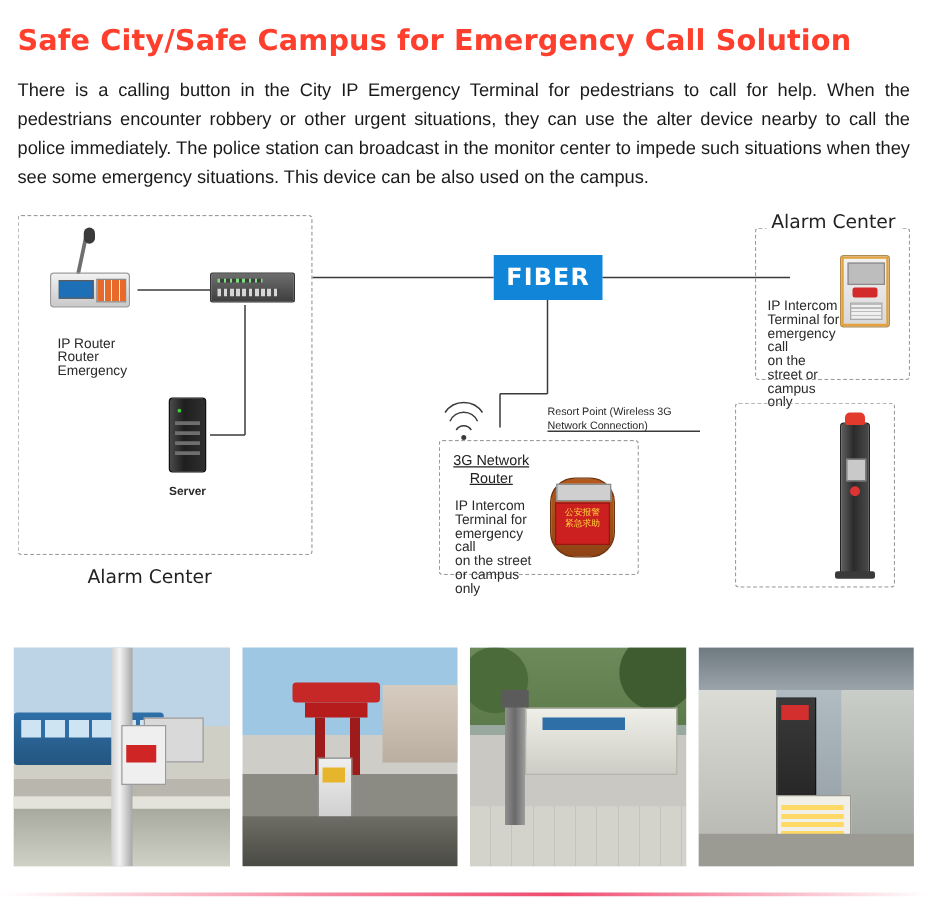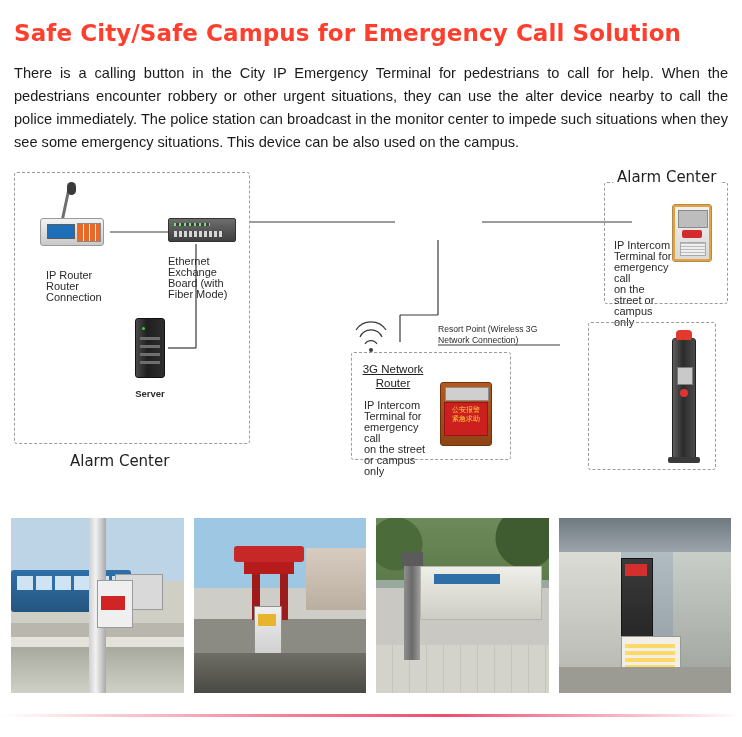--- a/index.html
+++ b/index.html
@@ -489,47 +489,42 @@
       <div class="mic-stem"></div>
       <div class="mic-head"></div>
       <div class="mic-base">
         <div class="mic-screen"></div>
         <div class="mic-keys"></div>
       </div>
     </div>
     <div class="lbl" style="left:46px; top:110px; width:74px;">
       <div>IP Router</div>
       <div>Router</div>
-      <div>Connection</div>
+      <div>Emergency</div>
     </div>
 
     <div class="dev" style="left:168px; top:58px; width:70px; height:26px;">
       <div class="switch-body">
         <div class="switch-leds"></div>
         <div class="switch-ports"></div>
       </div>
-    </div>
-    <div class="lbl" style="left:168px; top:96px; width:72px;">
-      <div>Ethernet</div>
-      <div>Exchange</div>
-      <div>Board (with</div>
-      <div>Fiber Mode)</div>
     </div>
 
     <div class="dev" style="left:135px; top:158px; width:30px; height:62px;">
       <div class="server-body">
         <div class="server-led"></div>
         <div class="server-slot" style="top:18px;"></div>
         <div class="server-slot" style="top:26px;"></div>
         <div class="server-slot" style="top:34px;"></div>
         <div class="server-slot" style="top:42px;"></div>
       </div>
     </div>
     <div class="lbl lbl-center" style="left:118px; top:228px; width:64px; font-size:9.5px; font-weight:bold;">Server</div>
 
+    <div class="fiber-box" style="left:395px; top:44px; width:87px; height:36px;">FIBER</div>
 
     <div class="dashbox" style="left:604px; top:22px; width:124px; height:122px;"></div>
     <div class="big-label" style="left:613px; top:8px; background:#fff; padding:0 4px;">Alarm Center</div>
 
     <div class="dev intercom" style="left:672px; top:44px;">
       <div class="intercom-screen"></div>
       <div class="intercom-red"></div>
       <div class="intercom-grill"></div>
     </div>
     <div class="lbl" style="left:614px; top:80px; width:58px;">
@@ -551,21 +546,21 @@
       <div>Router</div>
     </div>
     <div class="lbl" style="left:364px; top:240px; width:62px;">
       <div>IP Intercom</div>
       <div>Terminal for</div>
       <div>emergency call</div>
       <div>on the street</div>
       <div>or campus only</div>
     </div>
 
-    <div class="dev street-box" style="left:440px; top:222px;">
+    <div class="dev street-box" style="left:440px; top:222px;border-radius:20px;">
       <div class="street-top"></div>
       <div class="street-red">
         <div>公安报警</div>
         <div>紧急求助</div>
       </div>
     </div>
 
     <div class="dashbox" style="left:588px; top:162px; width:128px; height:148px;"></div>
     <div class="dev column" style="left:672px; top:178px;">
       <div class="column-lamp"></div>

